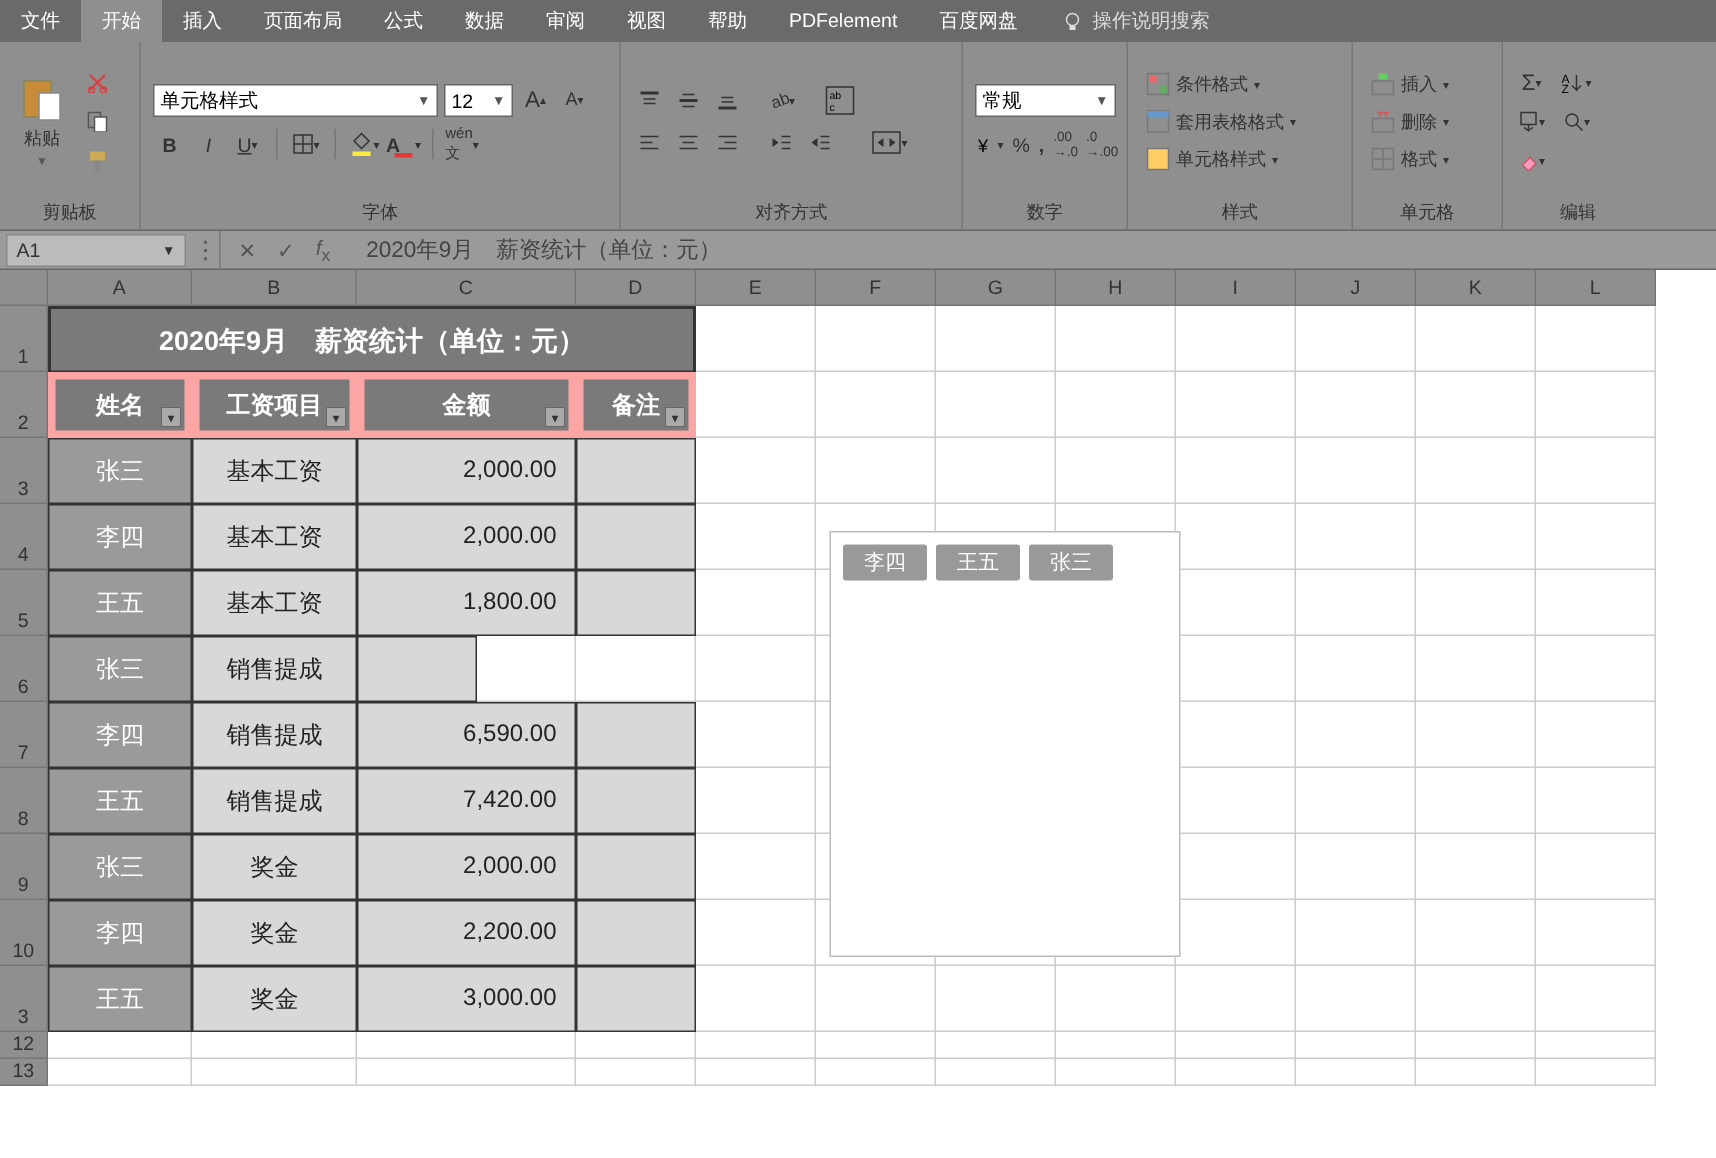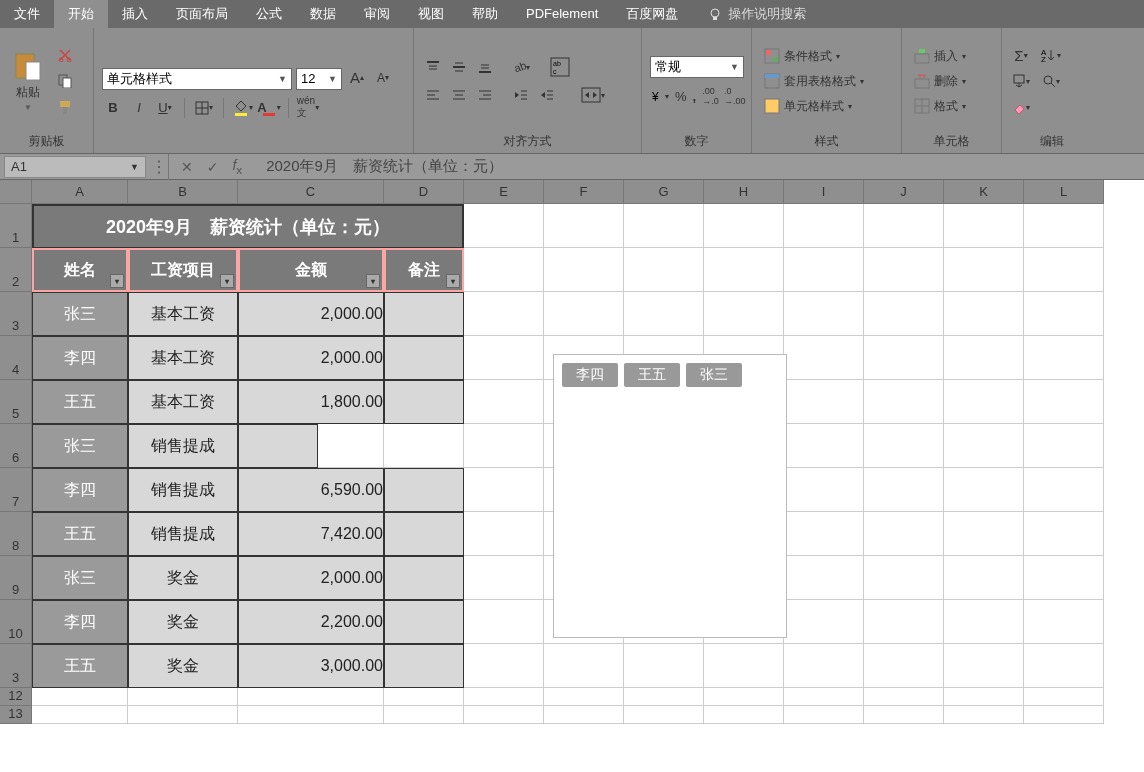--- a/index.html
+++ b/index.html
@@ -14,43 +14,43 @@
 .group-body { flex:1; display:flex; align-items:center; gap:6px; }
 .bigbtn { display:flex; flex-direction:column; align-items:center; justify-content:center; gap:2px; font-size:12px; color:#333; padding:2px 4px; }
 .iconbox { width:32px; height:32px; display:flex; align-items:center; justify-content:center; }
 .smallcol { display:flex; flex-direction:column; gap:6px; }
 .tool { width:22px; height:20px; display:flex; align-items:center; justify-content:center; font-size:13px; color:#333; border:1px solid transparent; }
 .combo { background:#fff; border:1px solid #666; height:22px; display:flex; align-items:center; padding:0 4px; font-size:13px; }
 .combo .dd { margin-left:auto; font-size:9px; color:#555; }
 .btnrow { display:flex; gap:4px; }
 .stylebtn { display:flex; align-items:center; gap:4px; font-size:12px; color:#333; padding:2px 4px; }
 .formula-bar { background:#9a9a9a; height:26px; display:flex; align-items:center; border-bottom:1px solid #666; }
-.namebox { width:142px; background:#bbb; height:22px; margin:0 4px; display:flex; align-items:center; padding:0 6px; font-size:13px; color:#333; border:1px solid #888; }
+.namebox { width:120px; background:#bbb; height:22px; margin:0 4px; display:flex; align-items:center; padding:0 6px; font-size:13px; color:#333; border:1px solid #888; }
 .namebox .dd { margin-left:auto; font-size:9px; }
 .fx-area { display:flex; align-items:center; gap:14px; padding:0 12px; color:#555; font-size:14px; border-left:1px solid #777; height:26px; }
 .fx-input { flex:1; font-size:15px; color:#444; padding-left:12px; }
 .sheet { position:relative; background:#fff; height:592px; overflow:hidden; }
 .corner { position:absolute; left:0; top:0; width:32px; height:24px; background:#8f8f8f; border-right:1px solid #777; border-bottom:1px solid #777; }
 .colhdrs { position:absolute; left:32px; top:0; height:24px; display:flex; }
 .colhdr { background:#8f8f8f; border-right:1px solid #777; border-bottom:1px solid #777; text-align:center; line-height:24px; font-size:13px; color:#333; }
 .rowhdrs { position:absolute; left:0; top:24px; width:32px; }
 .rowhdr { background:#8f8f8f; border-right:1px solid #777; border-bottom:1px solid #777; text-align:center; font-size:13px; color:#333; display:flex; align-items:flex-end; justify-content:center; padding-bottom:2px; }
 .grid { position:absolute; left:32px; top:24px; }
 .gridrow { display:flex; }
 .cell { border-right:1px solid #ccc; border-bottom:1px solid #ccc; background:#fff; }
 .title-row { position:absolute; left:32px; top:24px; width:432px; height:44px; background:#7a7a7a; color:#fff; font-size:18px; font-weight:bold; display:flex; align-items:center; justify-content:center; border:2px solid #333; border-bottom:1px solid #333; }
 .hdr-row { position:absolute; left:32px; top:68px; display:flex; height:44px; }
-.hdr-cell { background:#7a7a7a; color:#fff; font-size:16px; font-weight:bold; display:flex; align-items:center; justify-content:center; border:2px solid #fca5a5; position:relative; }
+.hdr-cell { background:#7a7a7a; color:#fff; font-size:16px; font-weight:bold; display:flex; align-items:center; justify-content:center; border:5px solid #fca5a5; position:relative; }
 .filter { position:absolute; right:2px; bottom:2px; width:14px; height:14px; background:#aaa; border:1px solid #666; display:flex; align-items:center; justify-content:center; font-size:8px; color:#333; }
 .data-area { position:absolute; left:32px; top:112px; }
 .data-row { display:flex; height:44px; }
 .dcell { border:1px solid #333; display:flex; align-items:center; font-size:16px; color:#222; }
 .dcell.name { background:#9a9a9a; color:#fff; justify-content:center; }
 .dcell.item { background:#d8d8d8; justify-content:center; }
-.dcell.amt { background:#d8d8d8; justify-content:flex-end; padding-right:0; }
+.dcell.amt { background:#d8d8d8; justify-content:flex-end; padding-right:12px; }
 .dcell.note { background:#d8d8d8; }
 .slicer { position:absolute; border:1px solid #bbb; background:#fff; padding:8px; display:flex; gap:6px; align-items:flex-start; }
 .slicer-btn { background:#999; color:#fff; font-size:14px; padding:3px 14px; border-radius:2px; }
 svg { display:block; }
 </style>
 </head>
 <body>
 
 <div class="menubar">
   <div id="menu-tabs" style="display:flex;">
@@ -161,20 +161,21 @@
             <div style="width:12px;height:3px;background:#e53935;position:absolute;margin-top:14px"></div>
             <span style="font-size:8px;margin-left:10px">▾</span>
           </div>
         <div style="width:1px;background:#777;margin:0 4px"></div>
         <div class="tool">
             <span style="font-size:10px">wén<br>文</span>
             <span style="font-size:8px">▾</span>
           </div>
       </div>
     </div>
+    <div class="group-label">字体</div>
   </div>
 
   <div class="group" style="width:228px">
     <div style="flex:1;display:flex;flex-direction:column;gap:8px;justify-content:center">
       <div class="btnrow">
         <div class="tool">
             <svg width="14" height="14">
               <line x1="1" y1="2" x2="13" y2="2" stroke="#333" stroke-width="2"></line>
               <line x1="3" y1="6" x2="11" y2="6" stroke="#333"></line>
               <line x1="3" y1="9" x2="11" y2="9" stroke="#333"></line>

